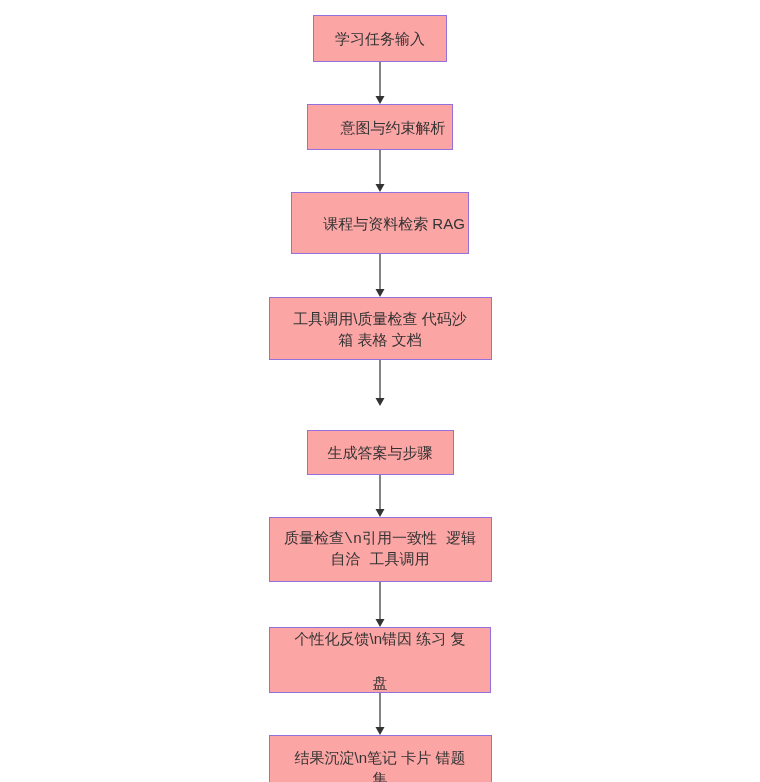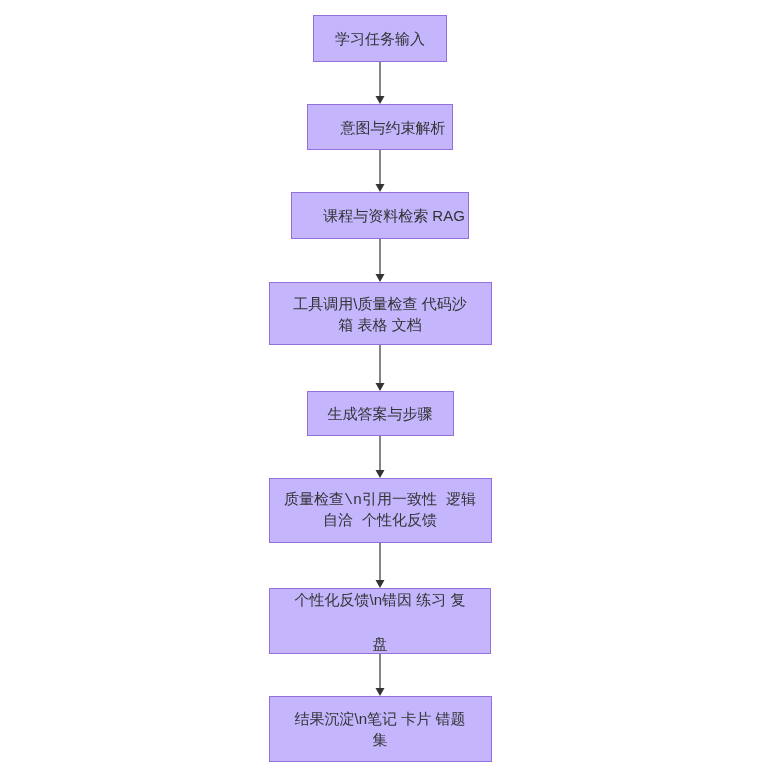--- a/index.html
+++ b/index.html
@@ -13,40 +13,40 @@
     height: 782px;
     background: #ffffff;
     overflow: hidden;
     display: flex;
     flex-direction: column;
     align-items: center;
     font-family: "Liberation Sans", "DejaVu Sans", sans-serif;
   }
   .node {
     box-sizing: border-box;
-    background: #c4b5fd;
+    background: #fca5a5;
     border: 1px solid #9370DB;
     color: #333333;
     font-size: 15px;
     line-height: 21px;
     display: flex;
     flex-direction: column;
     align-items: center;
     justify-content: center;
     text-align: center;
     flex: 0 0 auto;
   }
   .node span { display: block; white-space: nowrap; }
   .arrow { flex: 0 0 auto; display: block; }
   
   .n1 { margin-top: 15px; width: 134px; height: 47px; }
   .n2 { width: 146px; height: 46px; padding-left: 26px; }
-  .n3 { width: 178px; height: 47px; padding-left: 28px; }
+  .n3 { width: 178px; height: 62px; padding-left: 28px; }
   .n4 { width: 223px; height: 63px; }
-  .n5 { width: 147px; height: 45px; }
+  .n5 { width: 147px; height: 45px; margin-top: 24px; }
   .n6 { width: 223px; height: 65px; font-family: Liberation Mono, monospace; }
   .n7 { width: 222px; height: 66px; gap: 23px; }
   .n8 { width: 223px; height: 66px; }
   .a42 { height: 42px; }
   .a43 { height: 43px; }
   .a45 { height: 45px; }
   .a46 { height: 46px; }
 </style>
 </head>
 <body>
@@ -94,21 +94,21 @@
     <span>生成答案与步骤</span>
   </div>
 
   <svg class="arrow a42" width="12" height="42" viewBox="0 0 12 42">
     <line x1="6" y1="0" x2="6" y2="35" stroke="#333333" stroke-width="1.2"></line>
     <polygon points="1.5,34 10.5,34 6,42" fill="#333333"></polygon>
   </svg>
 
   <div class="node n6">
     <span>质量检查\n引用一致性 逻辑</span>
-    <span>自洽 个性化反馈</span>
+    <span>自洽 工具调用</span>
   </div>
 
   <svg class="arrow a45" width="12" height="45" viewBox="0 0 12 45">
     <line x1="6" y1="0" x2="6" y2="38" stroke="#333333" stroke-width="1.2"></line>
     <polygon points="1.5,37 10.5,37 6,45" fill="#333333"></polygon>
   </svg>
 
   <div class="node n7">
     <span>个性化反馈\n错因 练习 复</span>
     <span>盘</span>

